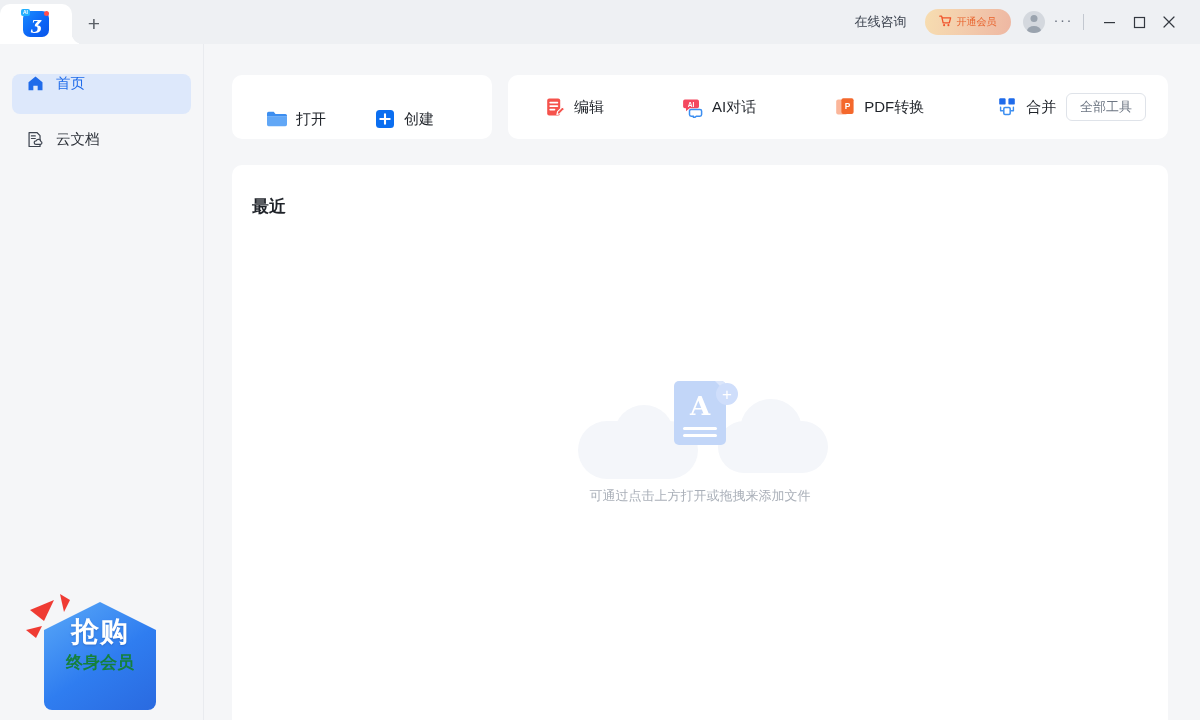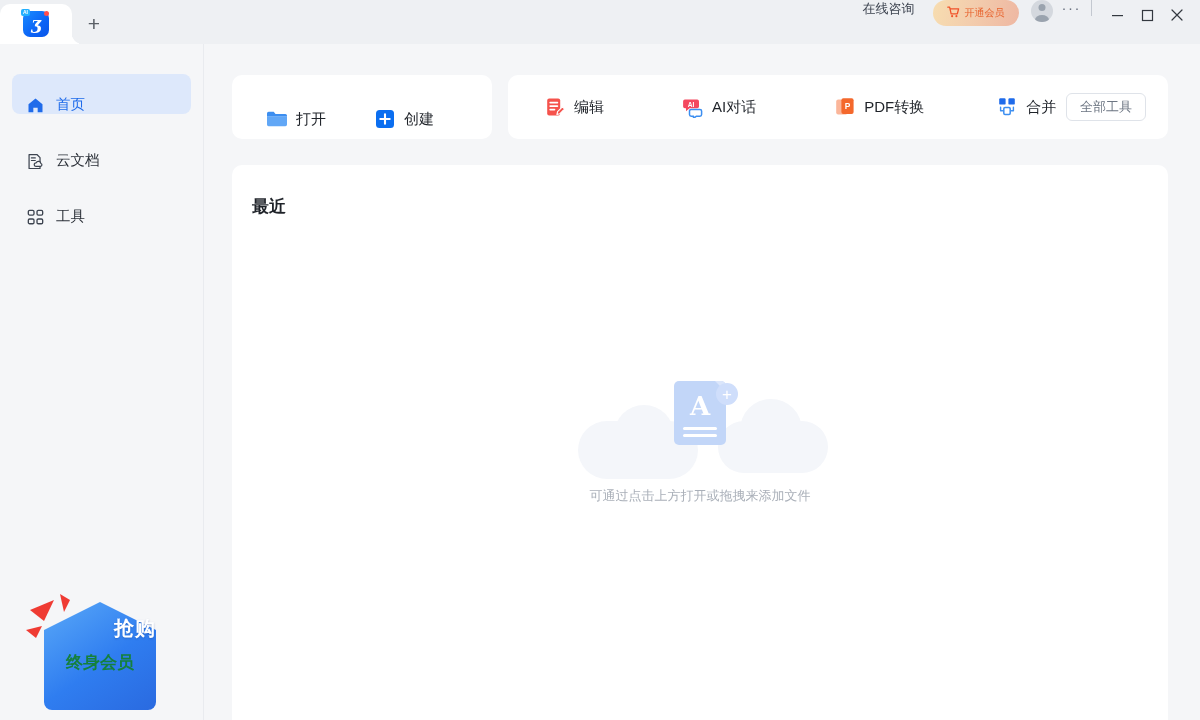--- a/index.html
+++ b/index.html
@@ -58,22 +58,22 @@
   }
 
   .tab-add {
     width: 44px; height: 40px;
     display: flex; align-items: center; justify-content: center;
     color: #5a5f66; font-size: 21px; font-weight: 300;
     cursor: pointer;
   }
 
   .tb-right {
-    margin-left: auto; display: flex; align-items: flex-start;
-    height: 44px; padding-right: 0px;
+    margin-left: auto; display: flex; align-items: center;
+    height: 44px; padding-right: 8px;
   }
   .consult {
     font-size: 13px; color: #3d4450; padding: 0 10px; cursor: pointer;
   }
   .vip-btn {
     display: flex; align-items: center; gap: 5px;
     height: 26px; padding: 0 14px;
     border-radius: 13px;
     background: linear-gradient(100deg, #f7ddb0 0%, #f3cdad 45%, #eeb7a2 100%);
     cursor: pointer; margin-left: 8px;
@@ -107,21 +107,21 @@
   .winbtn svg { display:block; }
 
   
   .sidebar {
     position: absolute; top: 44px; left: 0; width: 204px; height: 676px;
     background: #f5f6f8;
     border-right: 1px solid #e9ebef;
     padding-top: 30px;
   }
   .nav-item {
-    display: flex; align-items: flex-end; gap: 12px;
+    display: flex; align-items: flex-start; gap: 12px;
     height: 40px; margin: 0 12px 16px 12px;
     padding-left: 14px; border-radius: 8px;
     cursor: pointer;
   }
   .nav-item.active { background: #dde8fb; }
   .nav-label { font-size: 14.5px; color: #2b3038; }
   .nav-item.active .nav-label { color: #1f6bea; }
   .nav-ico { width: 18px; height: 18px; display:flex; align-items:center; justify-content:center; }
 
   
@@ -215,21 +215,21 @@
   .promo .spark { position: absolute; }
   .promo-shape {
     position: absolute; left: 26px; top: 14px;
     width: 112px; height: 108px;
     background: linear-gradient(145deg, #5aa9f8 0%, #2f7df0 55%, #2a6ae0 100%);
     clip-path: polygon(50% 0%, 100% 26%, 100% 100%, 0% 100%, 0% 26%);
     border-radius: 8px;
   }
   .promo-t1 {
     position:absolute; left: 26px; top: 30px; width: 112px;
-    text-align:right; font-size: 20px; font-weight: bold; color: #ffffff;
+    text-align:center; font-size: 28px; font-weight: bold; color: #ffffff;
     letter-spacing: 1px; line-height: 1;
     text-shadow: 0 1px 2px rgba(20,60,140,.35);
   }
   .promo-t2 {
     position:absolute; left: 26px; top: 66px; width: 112px;
     text-align:center; font-size: 17px; font-weight: bold; line-height: 1;
   }
   .promo-t2 .w { color: #15803d; }
   .promo-t2 .r { color: #15803d; }
   .promo-cta {
@@ -310,31 +310,20 @@
       <span class="nav-ico">
         <svg width="17" height="17" viewBox="0 0 18 18">
           <path d="M2.2 1.6h8.3l3.3 3.3v11.5H2.2z" fill="none" stroke="#3d4450" stroke-width="1.3" stroke-linejoin="round"></path>
           <path d="M4.6 5.2h4.2M4.6 8h4.2" stroke="#3d4450" stroke-width="1.2" stroke-linecap="round"></path>
           <path d="M9.4 14.2a1.9 1.9 0 0 1 .3-3.8 2.6 2.6 0 0 1 5 .7 1.6 1.6 0 0 1-.3 3.1z" fill="#f5f6f8" stroke="#3d4450" stroke-width="1.3" stroke-linejoin="round"></path>
         </svg>
       </span>
       <span class="nav-label">云文档</span>
     </div>
 
-    <div class="nav-item">
-      <span class="nav-ico">
-        <svg width="17" height="17" viewBox="0 0 18 18">
-          <rect x="1.4" y="1.4" width="6" height="5" rx="1.4" fill="none" stroke="#3d4450" stroke-width="1.4"></rect>
-          <rect x="10.6" y="1.4" width="6" height="5" rx="1.4" fill="none" stroke="#3d4450" stroke-width="1.4"></rect>
-          <rect x="1.4" y="10.6" width="6" height="5" rx="1.4" fill="none" stroke="#3d4450" stroke-width="1.4"></rect>
-          <rect x="10.6" y="10.6" width="6" height="5" rx="1.4" fill="none" stroke="#3d4450" stroke-width="1.4"></rect>
-        </svg>
-      </span>
-      <span class="nav-label">工具</span>
-    </div>
 
     <div class="promo">
       <svg class="spark" style="left:6px; top:0px;" width="60" height="60" viewBox="0 0 60 60">
         <path d="M6 22 L30 12 L20 33 Z" fill="#ef3b33"></path>
         <path d="M36 6 L46 12 L40 24 Z" fill="#ef3b33"></path>
         <path d="M2 42 L18 38 L12 50 Z" fill="#ef3b33"></path>
       </svg>
       <div class="promo-shape"></div>
       <div class="promo-t1">抢购</div>
       <div class="promo-t2"><span class="w">终身</span><span class="r">会员</span></div>

